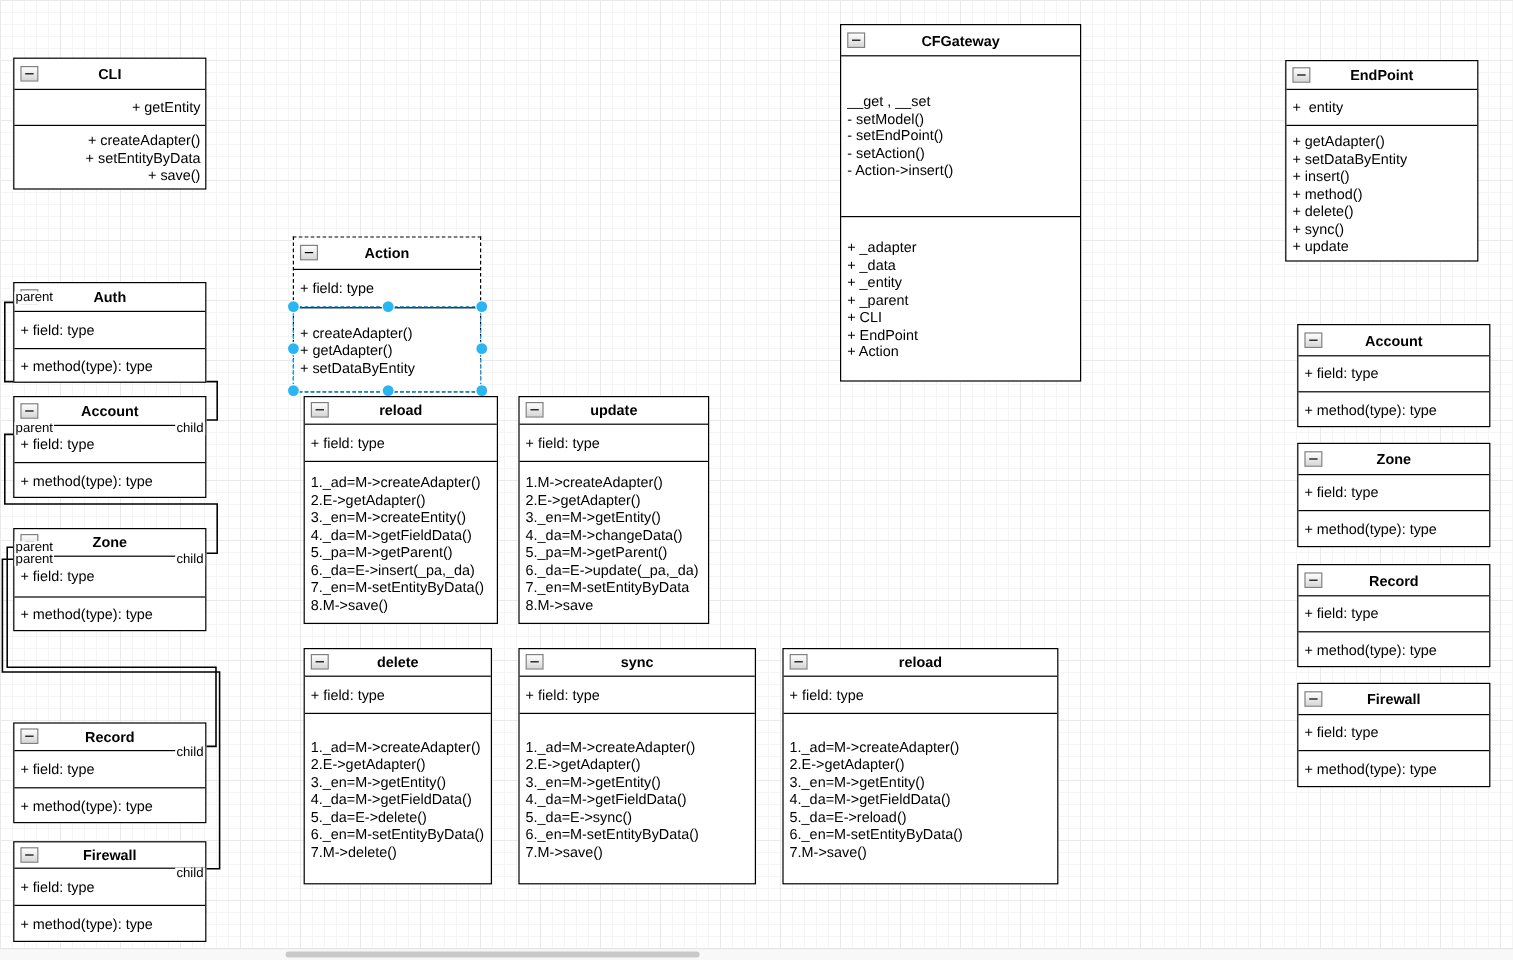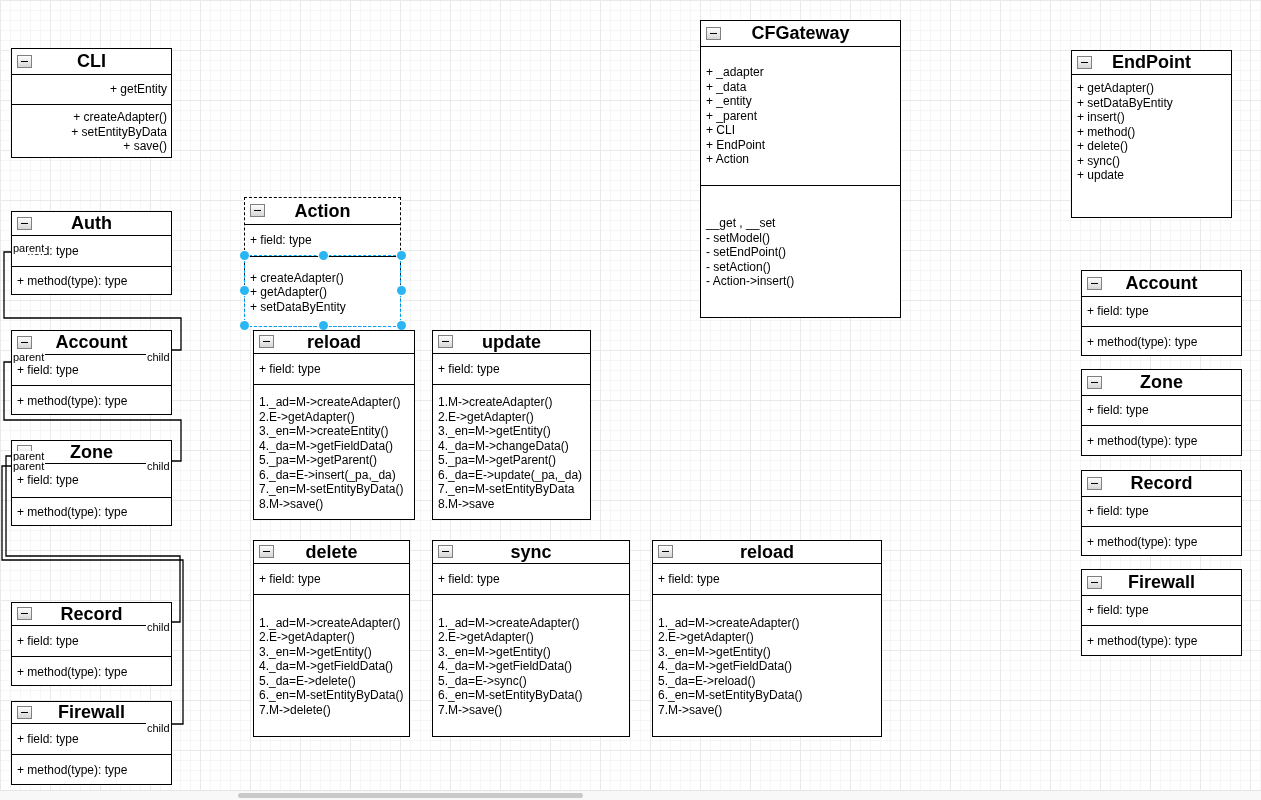--- a/index.html
+++ b/index.html
@@ -17,21 +17,21 @@
   }
   #edges{position:absolute;left:0;top:0;z-index:1;}
   #edges polyline{fill:none;stroke:#000;stroke-width:1.3;}
   .uml-class{
     position:absolute;z-index:2;background:#fff;
     border:1px solid #000;box-sizing:border-box;
   }
   .uml-class.selected{border:1px dashed #000;}
   .uml-title{
     position:relative;display:flex;align-items:center;justify-content:center;
-    font-weight:bold;font-size:18px;box-sizing:border-box;
+    font-weight:bold;font-size:12px;box-sizing:border-box;
   }
   .collapse-icon{
     position:absolute;left:5px;top:50%;margin-top:-7px;width:15px;height:13px;
     border:1px solid #808080;background:linear-gradient(#fefefe,#d6d6d6);
     box-sizing:border-box;display:flex;align-items:center;justify-content:center;
   }
   .collapse-icon::after{content:"";display:block;width:7px;height:1px;background:#000;}
   .uml-section{
     box-sizing:border-box;border-top:1px solid #000;
     display:flex;flex-direction:column;justify-content:center;
@@ -76,21 +76,21 @@
       </div>
       <div class="uml-section" style="height: 30px;">
         <div class="line">+ getEntity</div>
       </div>
       <div class="uml-section" style="height: 55px;">
         <div class="line">+ createAdapter()</div>
         <div class="line">+ setEntityByData</div>
         <div class="line">+ save()</div>
       </div>
     </div>
-    <div class="uml-class" style="left: 11px; top: 211px; width: 161px; height: 84px;">
+    <div class="uml-class" style="left: 11px; top: 235px; width: 161px; height: 84px;">
       <div class="uml-title" style="height: 23px;">
         <span class="collapse-icon"></span>
         <span class="title-label">Auth</span>
       </div>
       <div class="uml-section" style="height: 31px;">
         <div class="line">+ field: type</div>
       </div>
       <div class="uml-section" style="height: 30px;">
         <div class="line">+ method(type): type</div>
       </div>
@@ -256,41 +256,44 @@
         <div class="line">5._da=E-&gt;reload()</div>
         <div class="line">6._en=M-setEntityByData()</div>
         <div class="line">7.M-&gt;save()</div>
       </div>
     </div>
     <div class="uml-class" style="left: 700px; top: 20px; width: 201px; height: 298px;">
       <div class="uml-title" style="height: 25px;">
         <span class="collapse-icon"></span>
         <span class="title-label">CFGateway</span>
       </div>
+      <div class="uml-section" style="height: 134px;">
+        <div class="line">__get , __set</div>
+        <div class="line">- setModel()</div>
+        <div class="line">- setEndPoint()</div>
+        <div class="line">- setAction()</div>
+        <div class="line">- Action-&gt;insert()</div>
+      </div>
       <div class="uml-section" style="height: 139px;">
         <div class="line">+ _adapter</div>
         <div class="line">+ _data</div>
         <div class="line">+ _entity</div>
         <div class="line">+ _parent</div>
         <div class="line">+ CLI</div>
         <div class="line">+ EndPoint</div>
         <div class="line">+ Action</div>
       </div>
-      <div class="uml-section" style="height: 134px;">
-        <div class="line">__get , __set</div>
-        <div class="line">- setModel()</div>
-        <div class="line">- setEndPoint()</div>
-        <div class="line">- setAction()</div>
-        <div class="line">- Action-&gt;insert()</div>
-      </div>
     </div>
     <div class="uml-class" style="left: 1071px; top: 50px; width: 161px; height: 168px;">
       <div class="uml-title" style="height: 23px;">
         <span class="collapse-icon"></span>
         <span class="title-label">EndPoint</span>
+      </div>
+      <div class="uml-section" style="height: 30px;">
+        <div class="line">+  entity</div>
       </div>
       <div class="uml-section" style="height: 115px;">
         <div class="line">+ getAdapter()</div>
         <div class="line">+ setDataByEntity</div>
         <div class="line">+ insert()</div>
         <div class="line">+ method()</div>
         <div class="line">+ delete()</div>
         <div class="line">+ sync()</div>
         <div class="line">+ update</div>
       </div>

